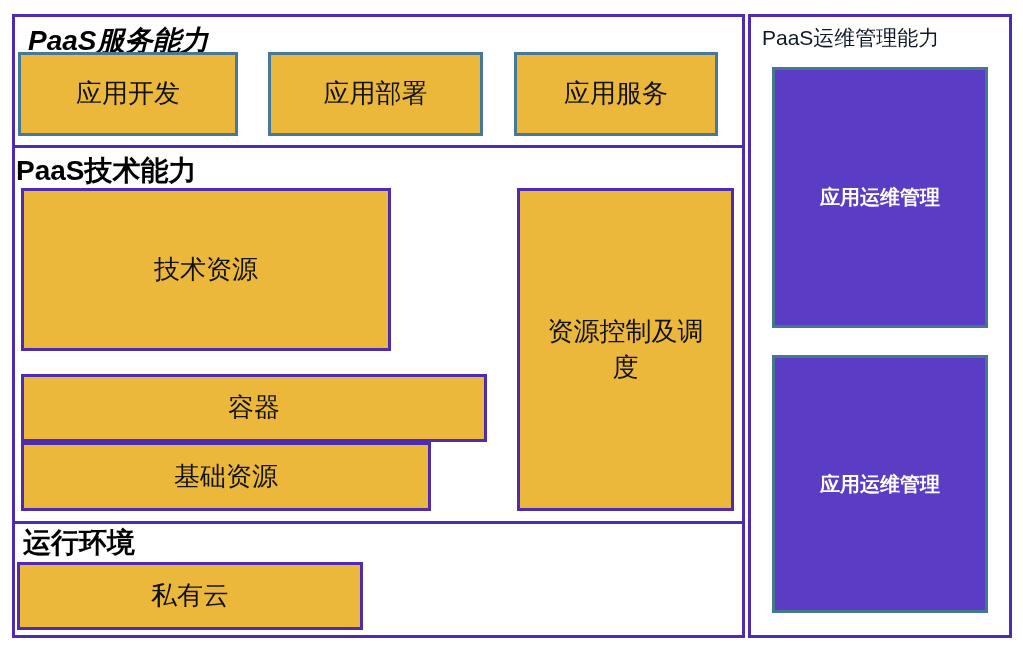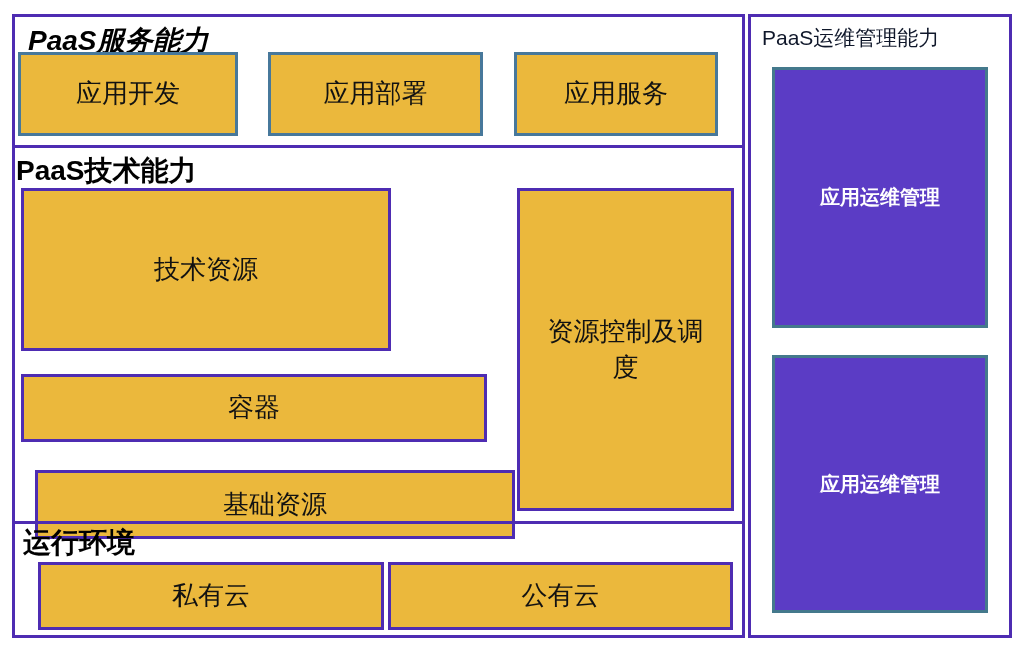--- a/index.html
+++ b/index.html
@@ -46,35 +46,32 @@
 
     <div class="divider" style="top:128px;"></div>
 
     <div class="section-title" style="left:1px;top:138px;">PaaS技术能力</div>
     <div class="obox violet" style="left:6px;top:171px;width:370px;height:163px;">
       <span>技术资源</span>
     </div>
     <div class="obox violet" style="left:6px;top:357px;width:466px;height:68px;">
       <span>容器</span>
     </div>
-    <div class="obox violet" style="left:20px;top:425px;width:480px;height:69px;margin-top:28px;">
+    <div class="obox violet" style="left:6px;top:425px;width:410px;height:69px;">
       <span>基础资源</span>
     </div>
     <div class="obox violet" style="left:502px;top:171px;width:217px;height:323px;align-items:center;">
       <span class="wrap-narrow">资源控制及调度</span>
     </div>
 
     <div class="divider" style="top:504px;"></div>
 
     <div class="section-title" style="left:8px;top:510px;">运行环境</div>
-    <div class="obox violet" style="left:23px;top:545px;width:346px;height:68px;">
+    <div class="obox violet" style="left:2px;top:545px;width:346px;height:68px;">
       <span>私有云</span>
-    </div>
-    <div class="obox violet" style="left:373px;top:545px;width:345px;height:68px;">
-      <span>公有云</span>
     </div>
   </div>
 
   <div class="panel" id="right-panel">
     <div class="right-title" style="left:11px;top:9px;">PaaS运维管理能力</div>
     <div class="pbox" style="left:21px;top:50px;width:216px;height:261px;">
       <span>应用运维管理</span>
     </div>
     <div class="pbox" style="left:21px;top:338px;width:216px;height:258px;">
       <span>应用运维管理</span>

